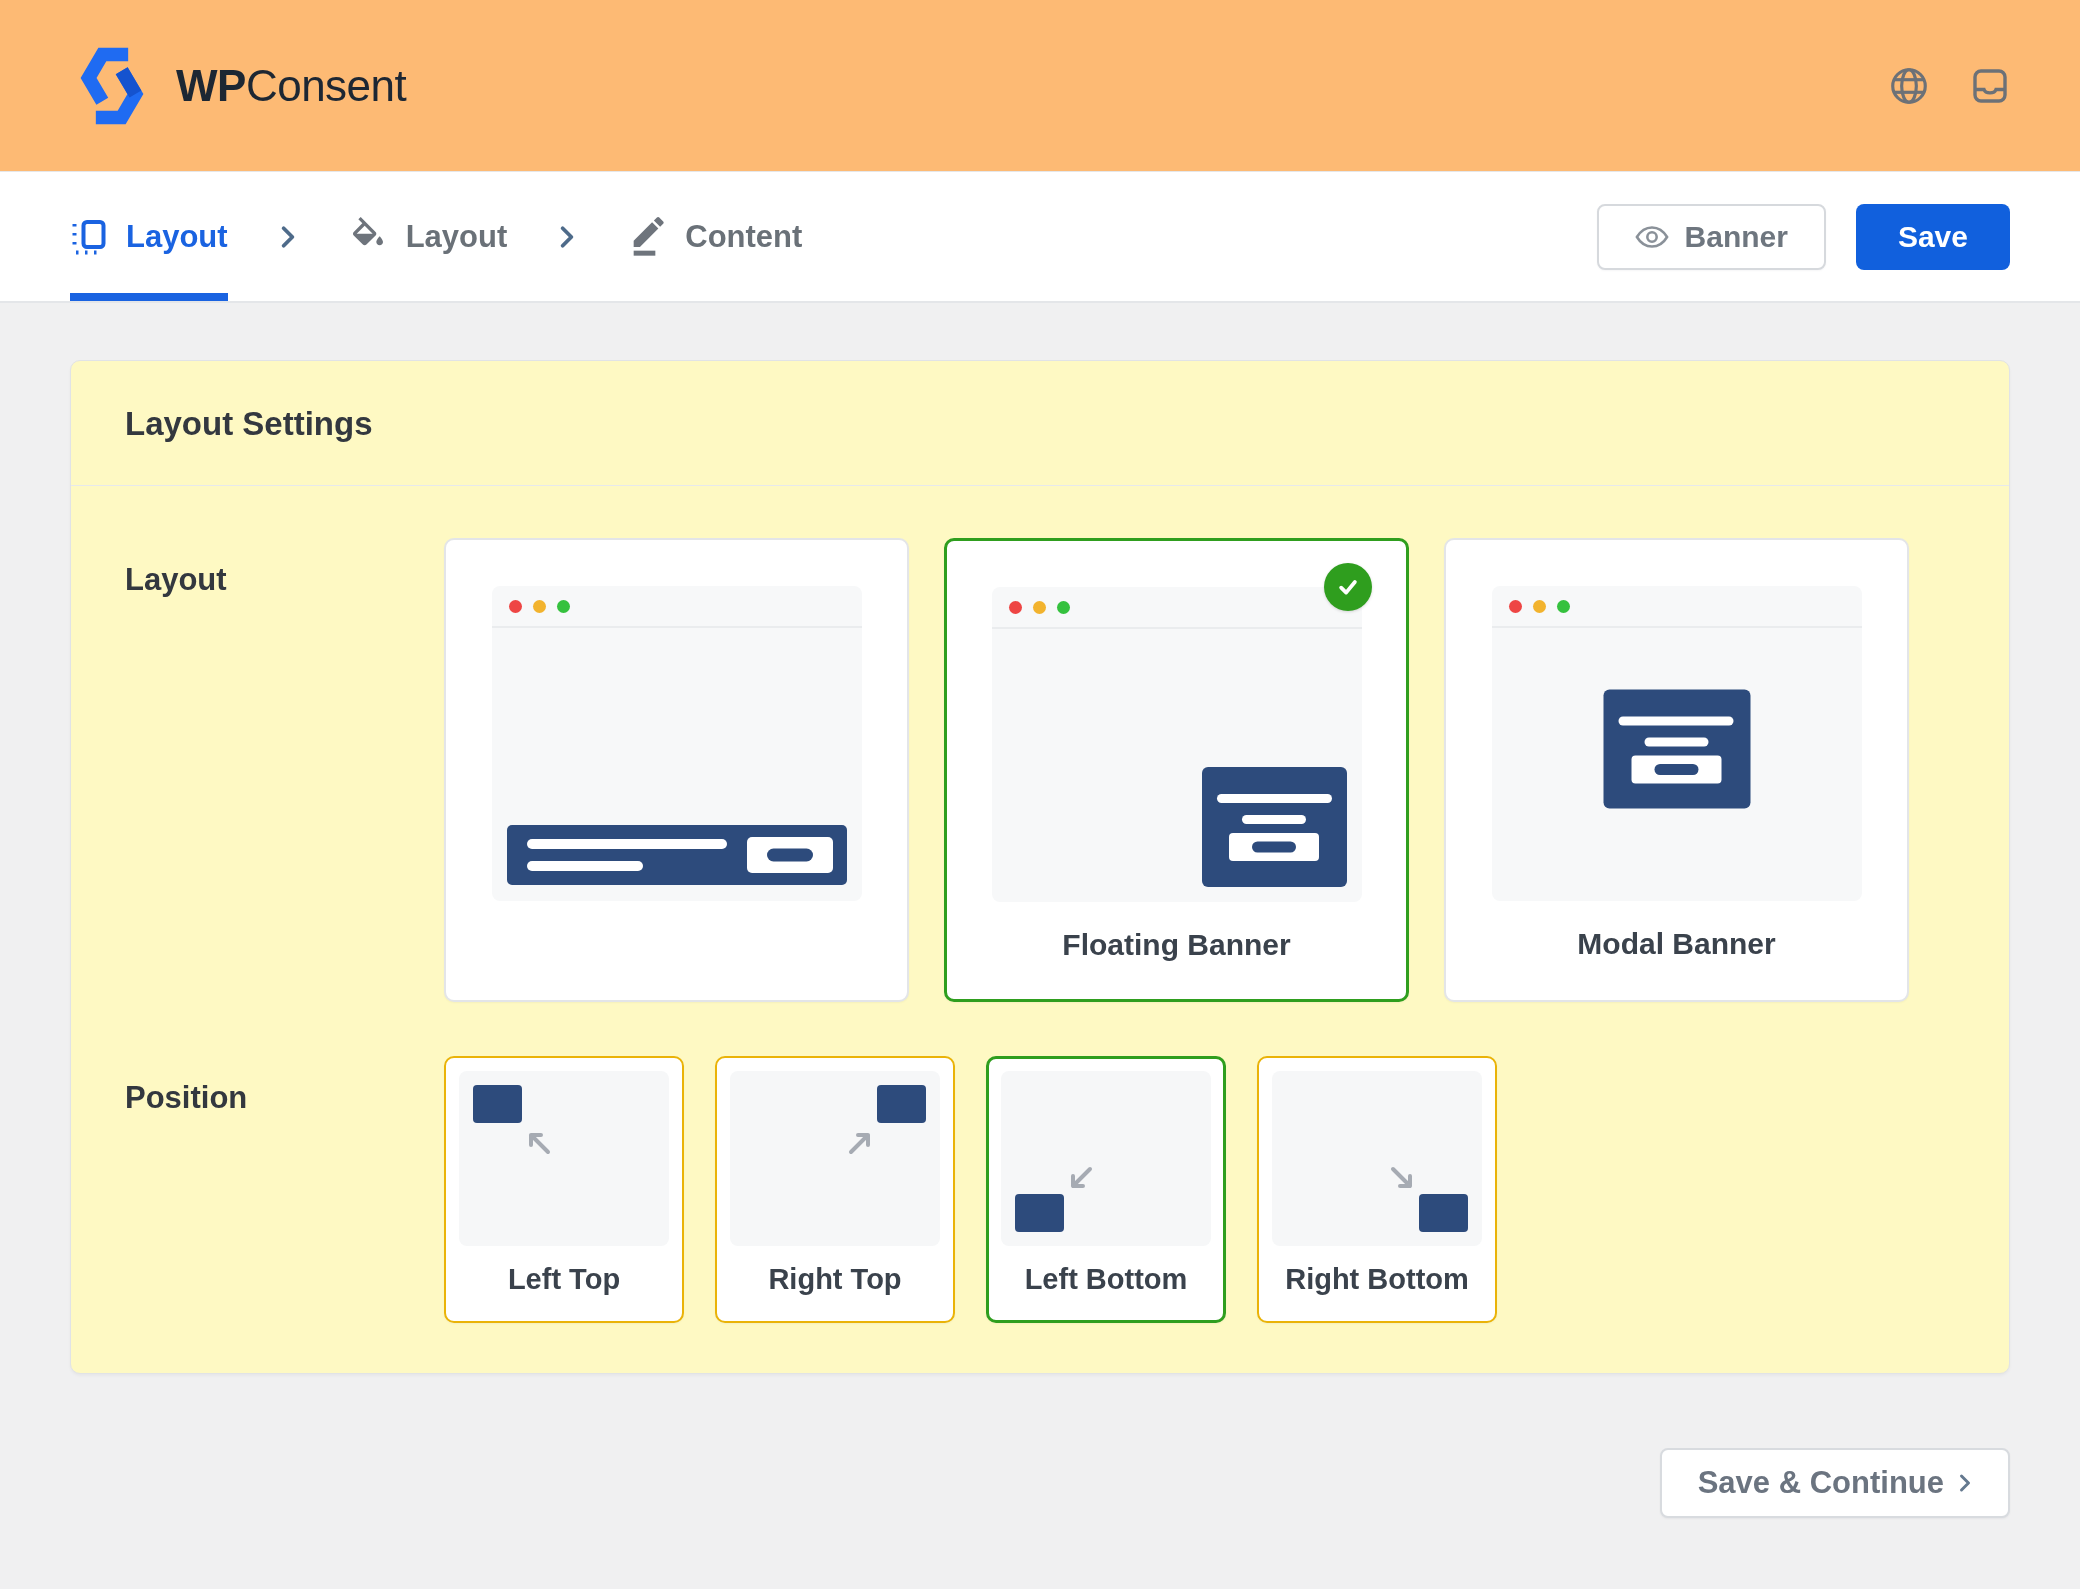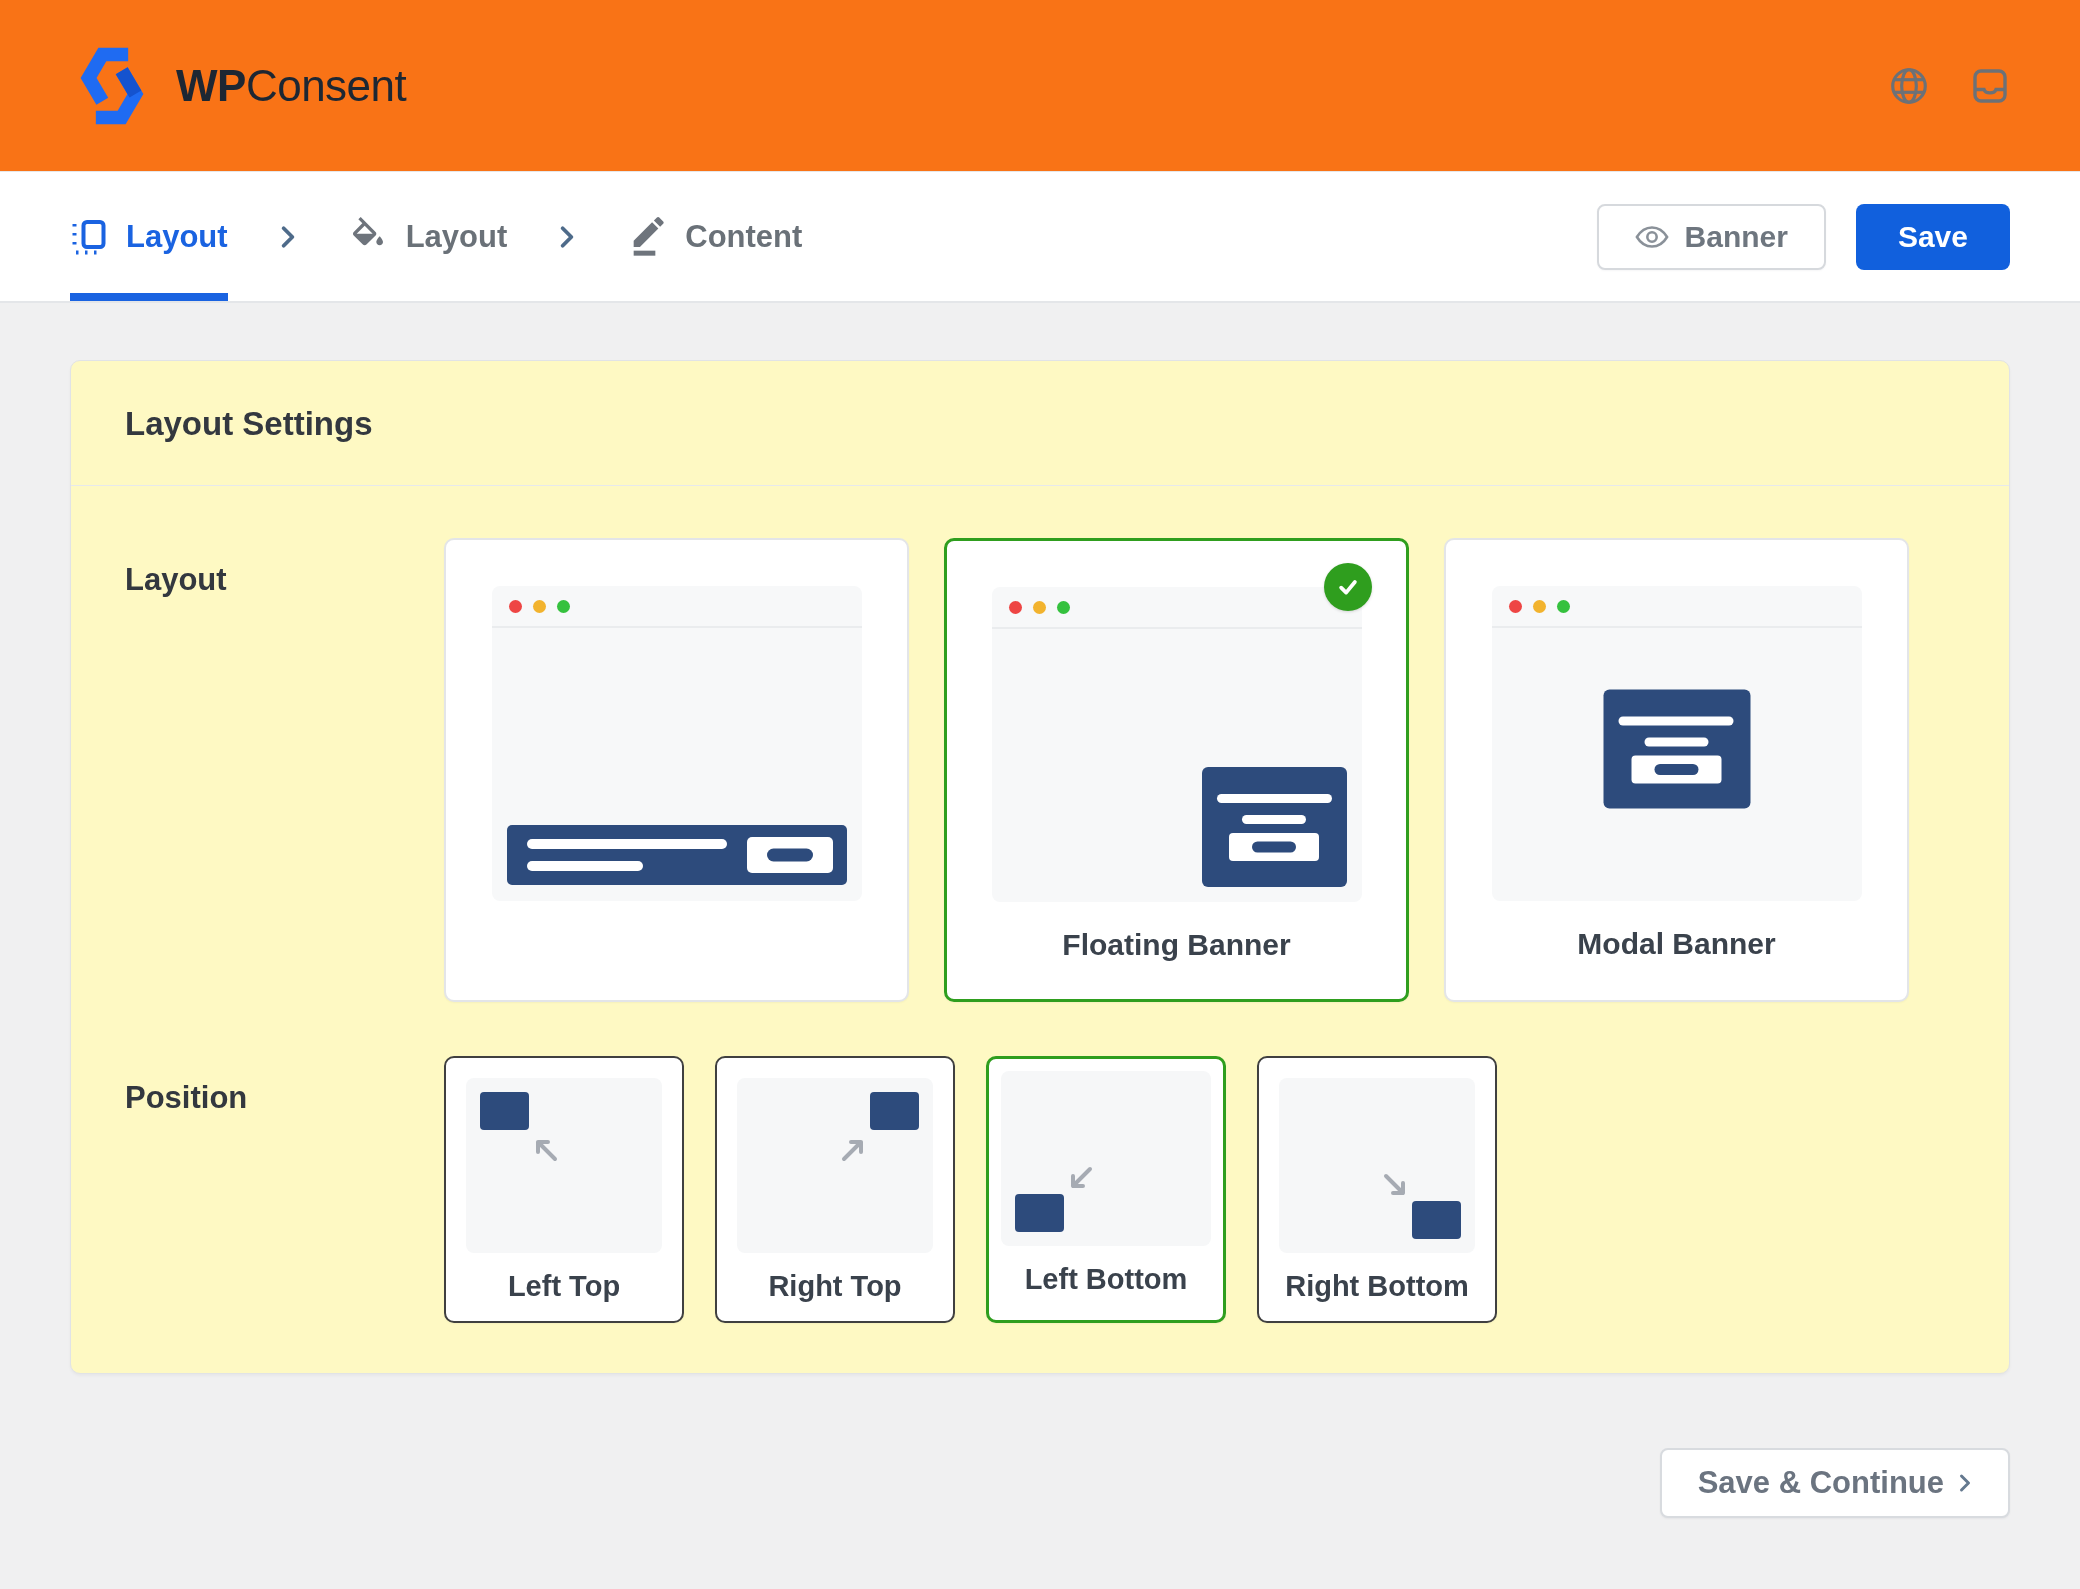--- a/index.html
+++ b/index.html
@@ -1,21 +1,21 @@
 <!DOCTYPE html>
 <html><head>
 <meta charset="utf-8">
 <style>
   * { margin:0; padding:0; box-sizing:border-box; }
   html,body { width:2080px; }
   body { font-family:"Liberation Sans", sans-serif; background:#f0f0f1; color:#33383f; }
   .page { width:2080px; height:1589px; overflow:hidden; background:#f0f0f1; }
 
   
-  .app-header { height:172px; background:#f97316; border-bottom:1px solid #e6e7e9;
+  .app-header { height:172px; background:#fdba74; border-bottom:1px solid #e6e7e9;
     display:flex; align-items:center; padding:0 70px; }
   .logo { display:flex; align-items:center; gap:22px; }
   .wordmark { font-size:44px; color:#1d2733; letter-spacing:-0.5px; }
   .wordmark .wm-bold { font-weight:800; }
   .wordmark .wm-light { font-weight:500; }
   .header-icons { margin-left:auto; display:flex; align-items:center; gap:40px; color:#6c7177; }
   .header-icons svg { display:block; cursor:pointer; }
 
   
   .tabbar { height:131px; background:#ffffff; border-bottom:2px solid #e4e6e9;
@@ -79,22 +79,22 @@
   .modal-banner { position:absolute; left:50%; top:44%; transform:translate(-50%,-50%);
     width:147px; height:119px; border-radius:6px; }
 
   .opt-label { text-align:center; margin-top:26px; font-size:30px; font-weight:700; color:#3a424c; }
   .check-badge { position:absolute; top:22px; right:34px; width:48px; height:48px;
     border-radius:50%; background:#2f9e1e; display:flex; align-items:center; justify-content:center;
     box-shadow:0 1px 3px rgba(0,0,0,.15); }
 
   
   .position-options { display:flex; gap:31px; }
-  .pos-card { width:240px; height:267px; background:#fff; border:2px solid #404040;
-    border-radius:10px; padding:20px; cursor:pointer; position:relative;
+  .pos-card { width:240px; height:267px; background:#fff; border:2px solid #eab308;
+    border-radius:10px; padding:13px; cursor:pointer; position:relative;
     box-shadow:0 1px 2px rgba(16,24,40,.04); }
   .pos-card.selected { border:3px solid #2f9e1e; padding:12px; }
   .pos-panel { height:175px; background:#f6f7f8; border-radius:8px; position:relative; }
   .pos-rect { position:absolute; width:49px; height:38px; border-radius:4px; }
   .pos-arrow { position:absolute; }
   .pos-lt .pos-rect { left:14px; top:14px; }   .pos-lt .pos-arrow { left:64px; top:56px; }
   .pos-rt .pos-rect { right:14px; top:14px; }  .pos-rt .pos-arrow { right:64px; top:56px; transform:scaleX(-1); }
   .pos-lb .pos-rect { left:14px; bottom:14px; } .pos-lb .pos-arrow { left:64px; bottom:52px; transform:scaleY(-1); }
   .pos-rb .pos-rect { right:14px; bottom:14px; } .pos-rb .pos-arrow { right:64px; bottom:52px; transform:scale(-1,-1); }
   .pos-label { text-align:center; margin-top:17px; font-size:29px; font-weight:700; color:#3a424c; }

